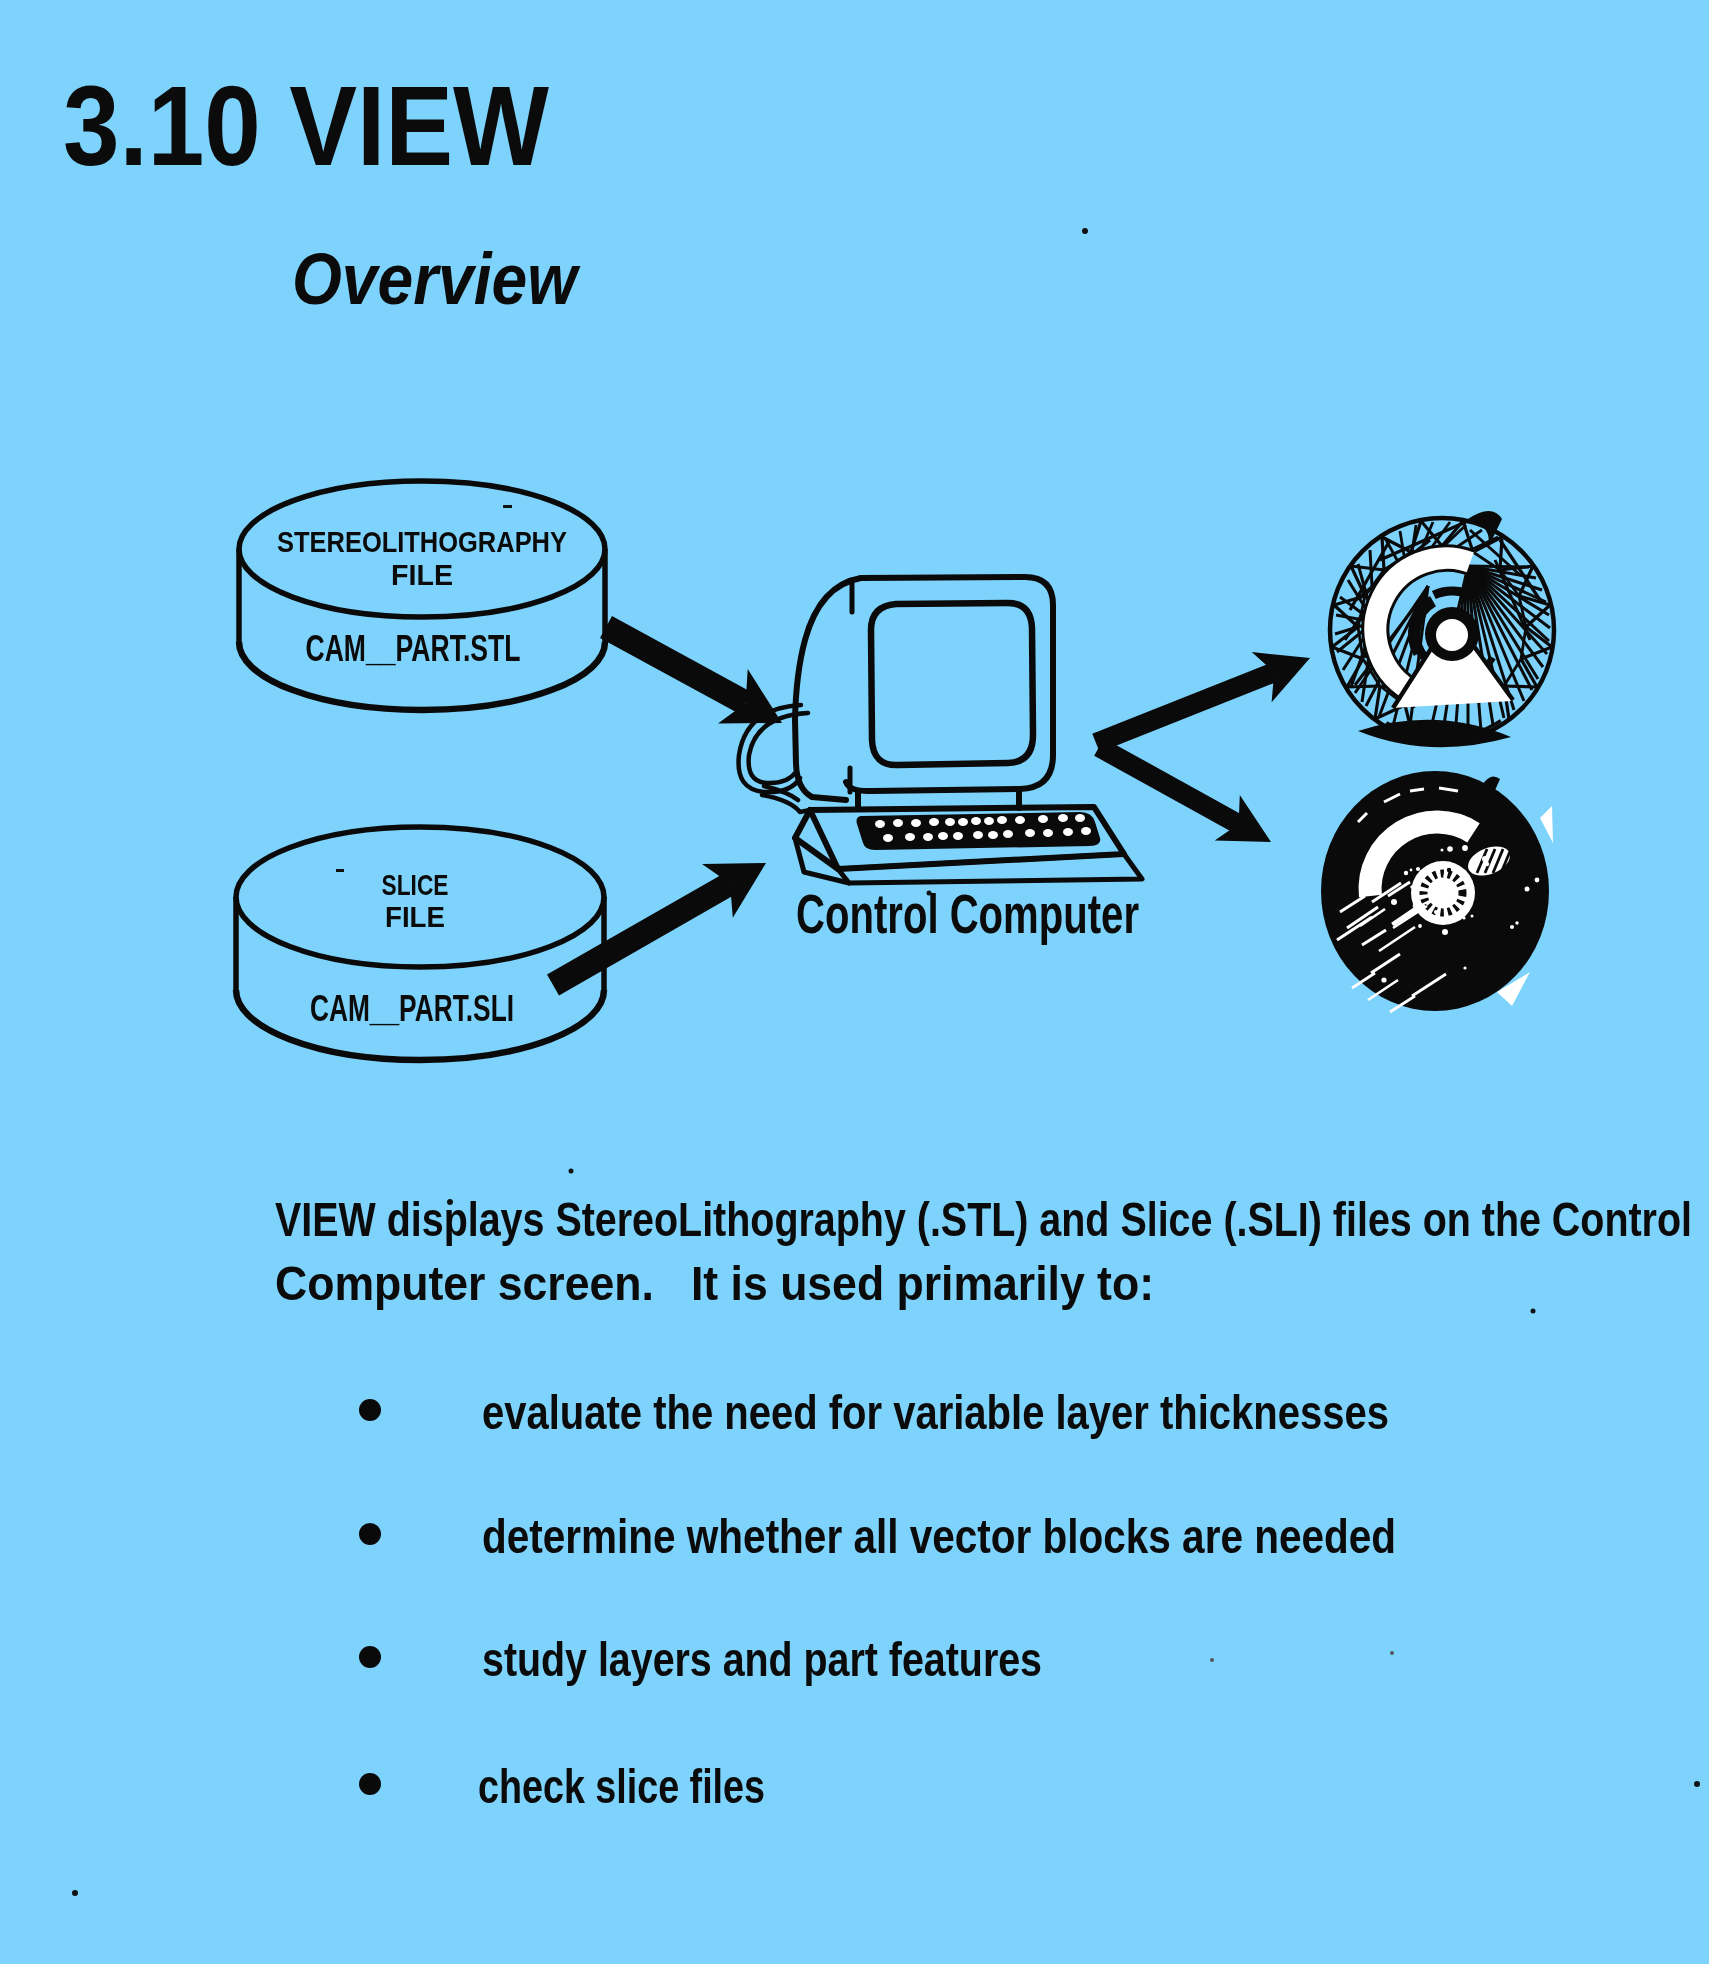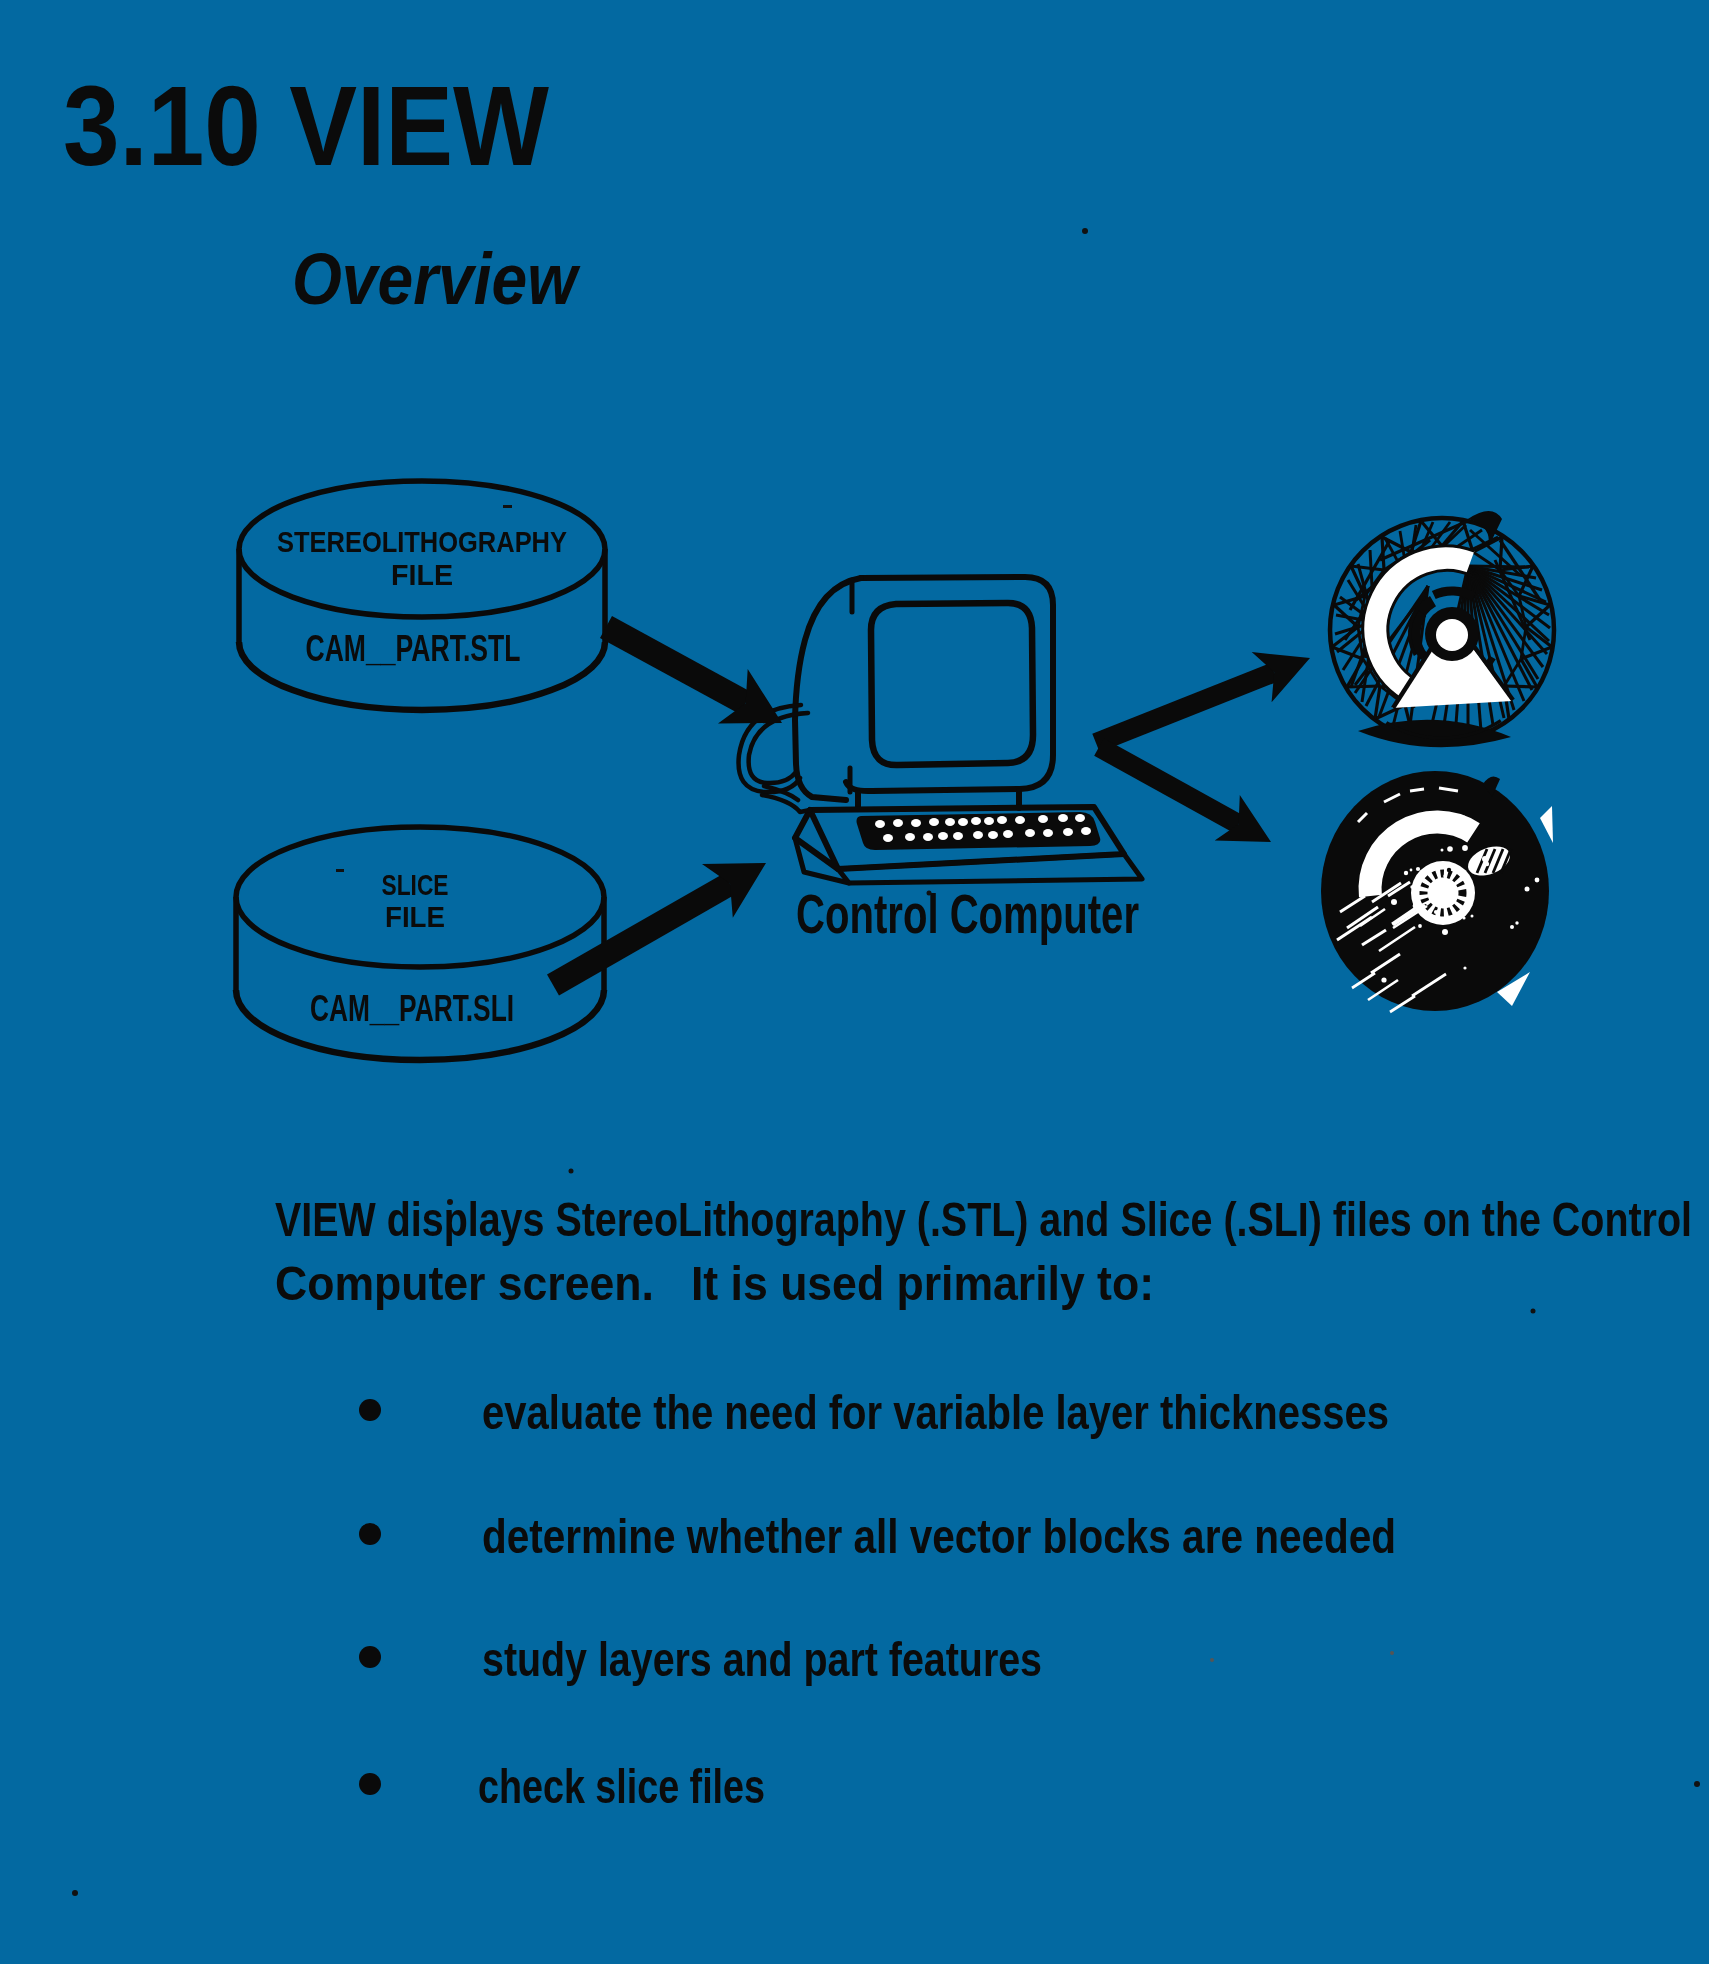--- a/index.html
+++ b/index.html
@@ -1,16 +1,16 @@
 <!DOCTYPE html>
 <html><head>
 <meta charset="utf-8">
 <style>
 html,body{margin:0;padding:0;background:#fff;}
-#page{position:relative;width:1709px;height:1964px;background:#0369a1;overflow:hidden;}
+#page{position:relative;width:1709px;height:1964px;background:#7dd3fc;overflow:hidden;}
 svg text{font-family:"Liberation Sans",sans-serif;font-weight:bold;fill:#0b0b0b;}
 </style>
 </head>
 <body>
 <div id="page">
 <svg width="1709" height="1964" viewBox="0 0 1709 1964">
 
 <text x="63" y="165" font-size="114" textLength="486" lengthAdjust="spacingAndGlyphs">3.10 VIEW</text>
 <text x="292" y="304" font-size="72" font-style="italic" textLength="285" lengthAdjust="spacingAndGlyphs">Overview</text>
 

